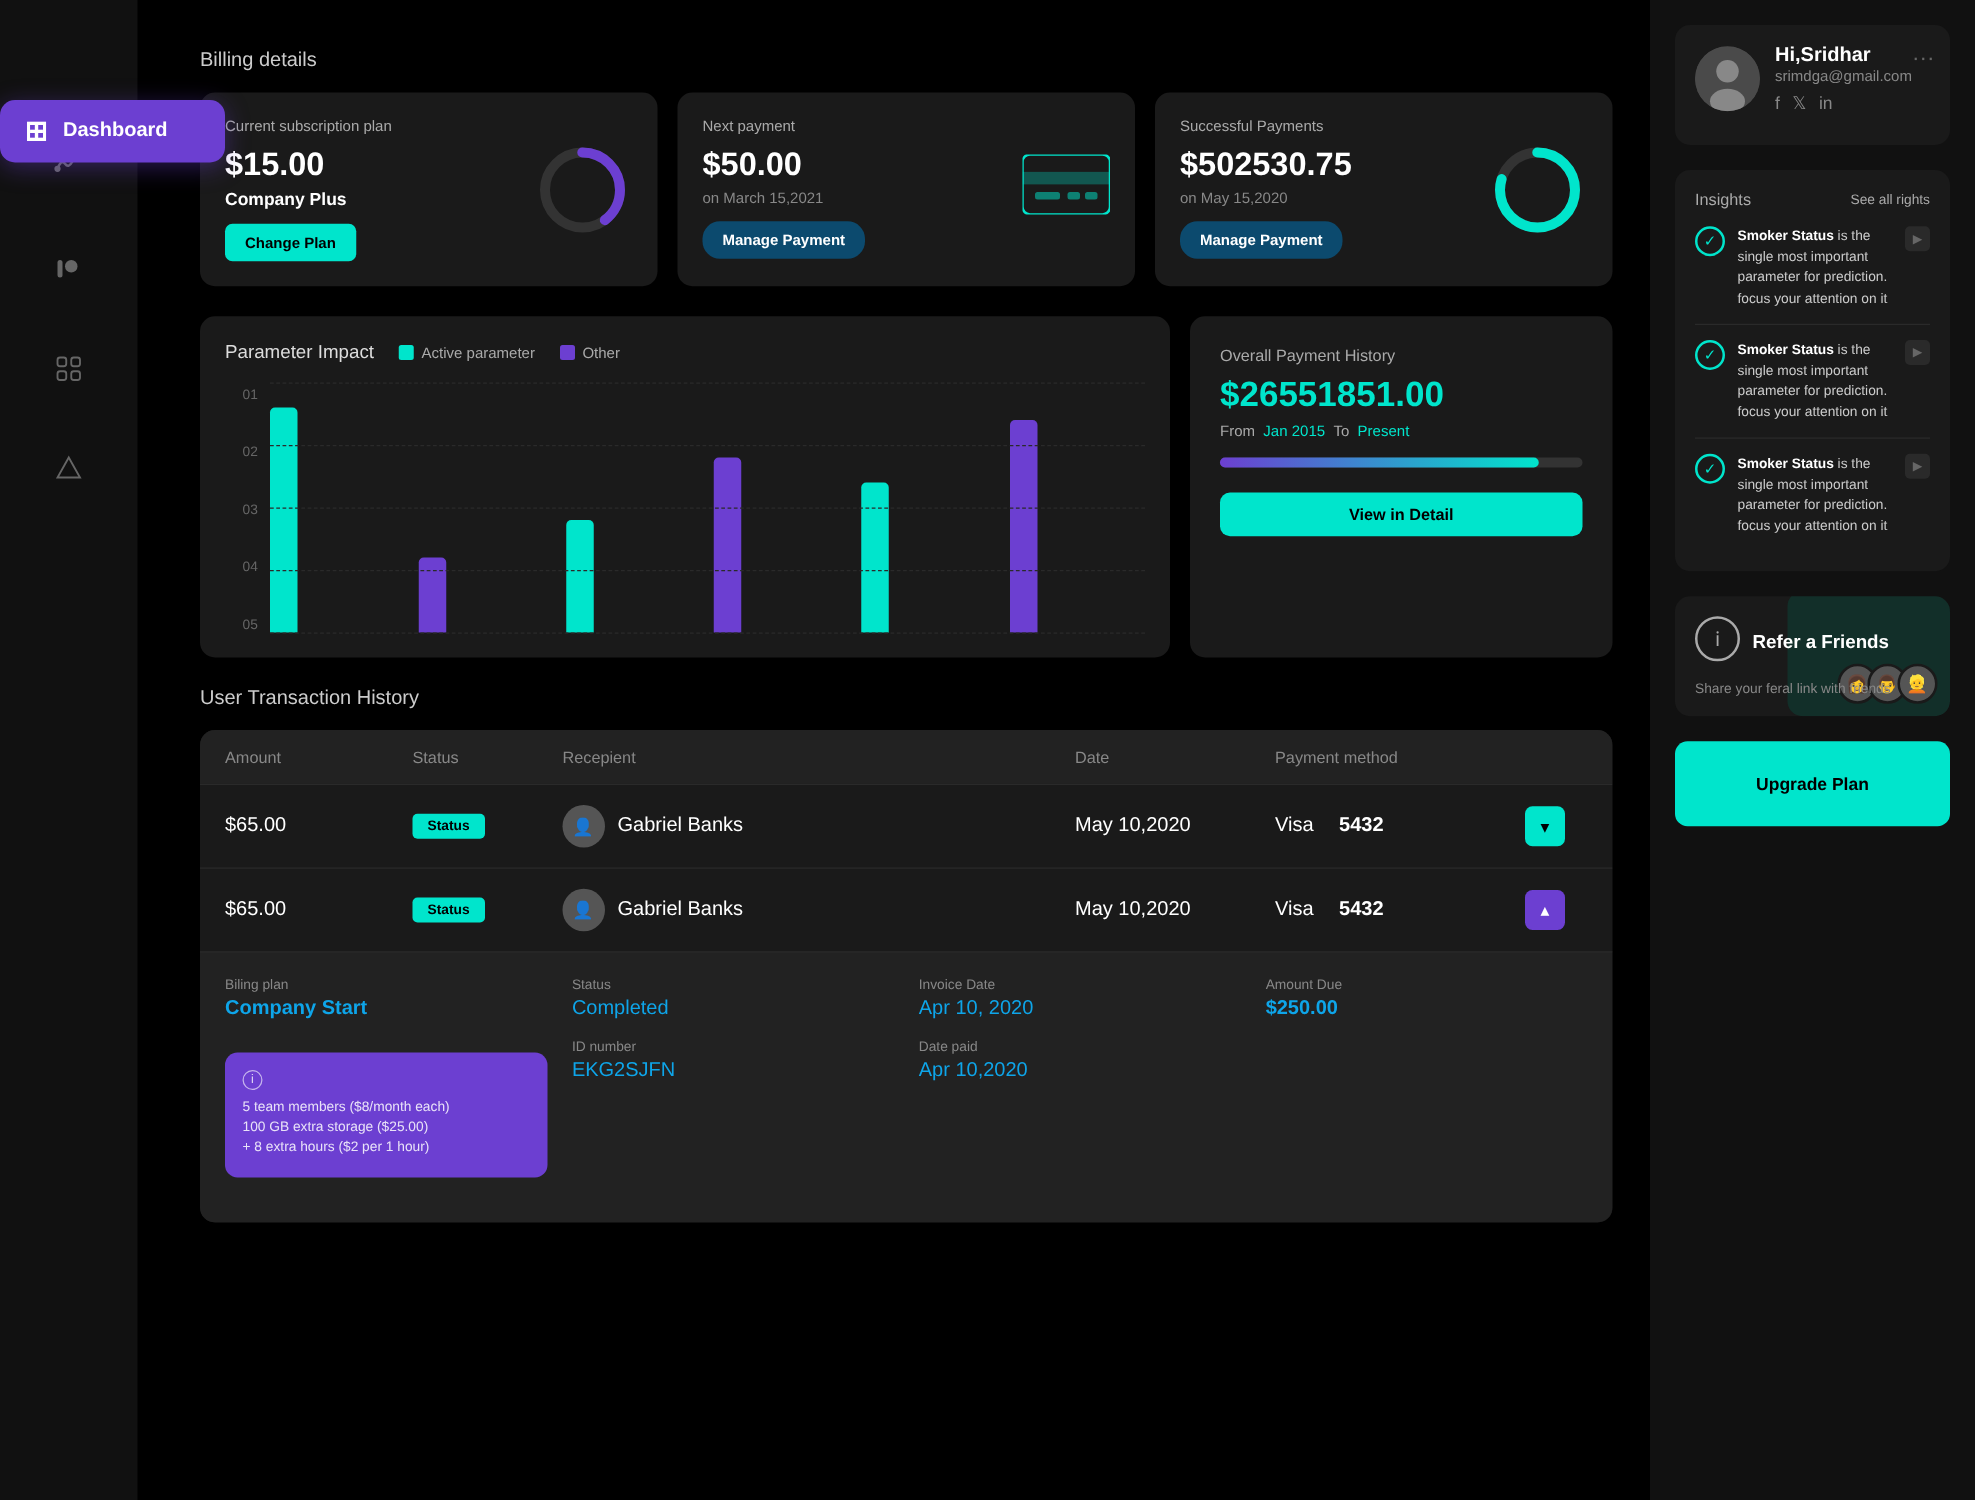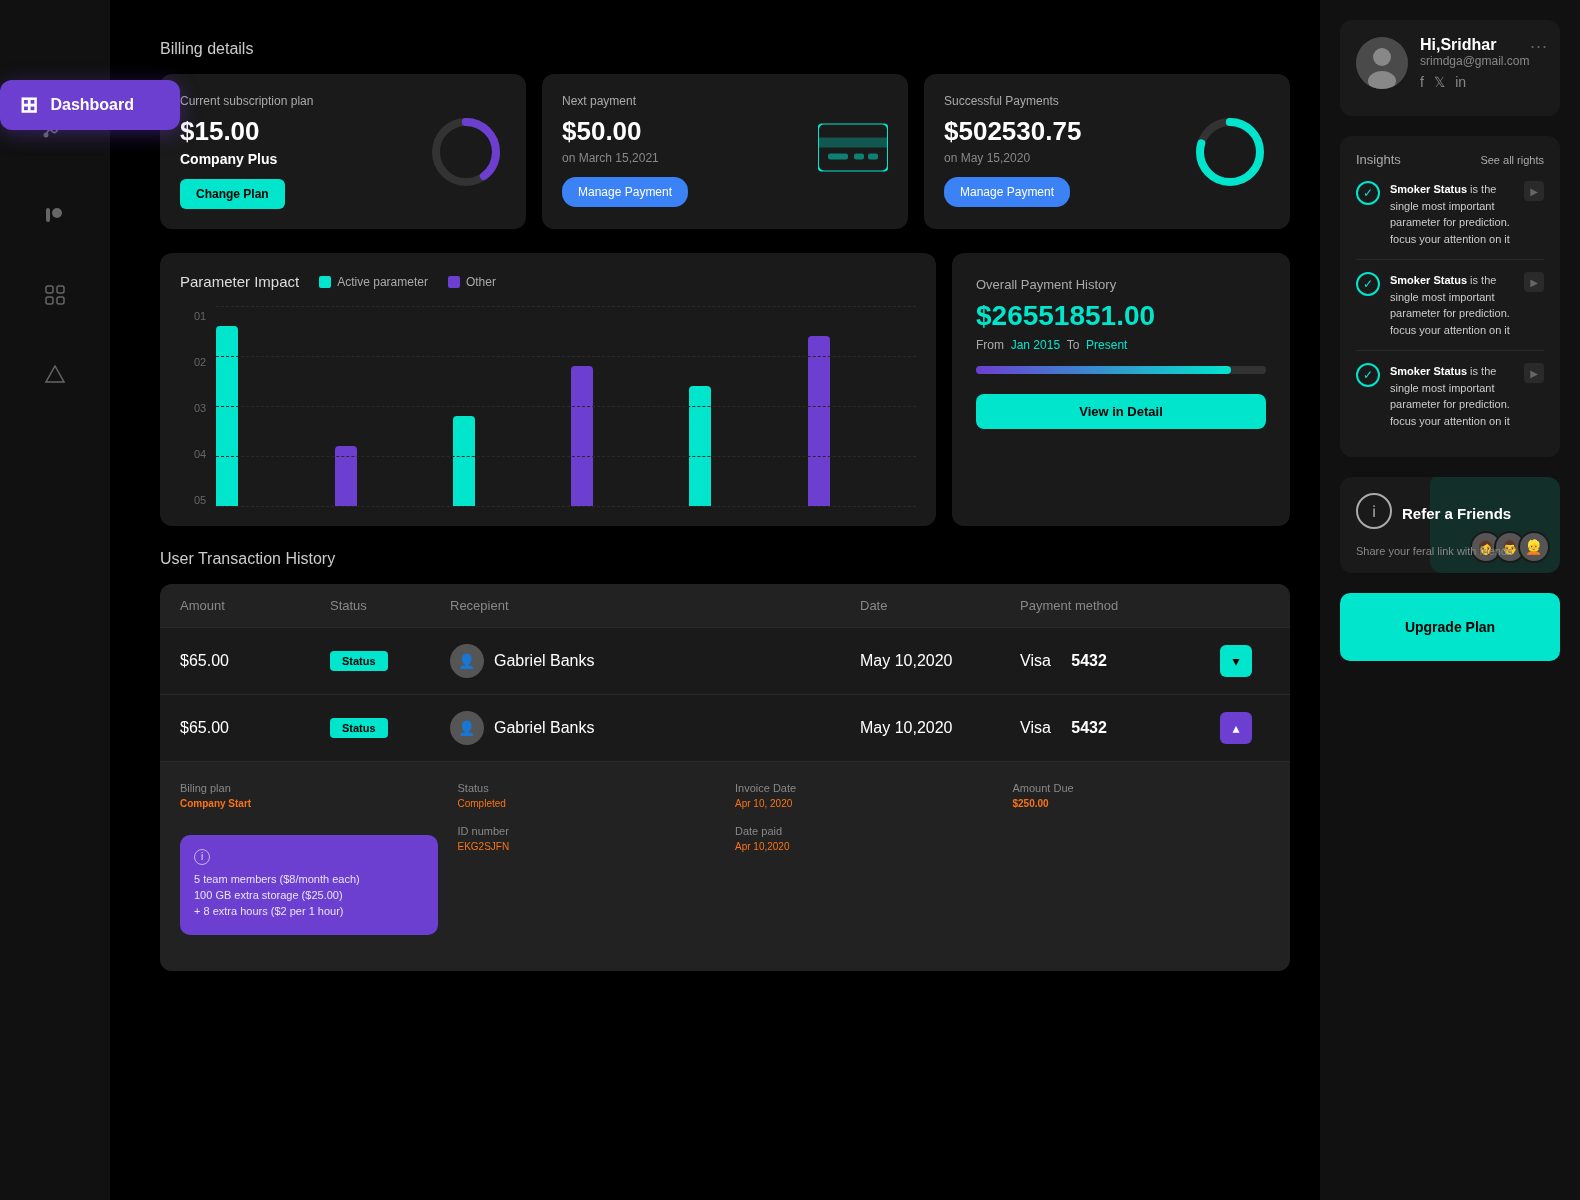--- a/index.html
+++ b/index.html
@@ -127,25 +127,25 @@
       border: none;
       border-radius: 6px;
       color: #000;
       font-weight: bold;
       font-size: 12px;
       padding: 8px 16px;
       cursor: pointer;
     }
 
     .btn-manage-payment {
-      background: #3b82f6;
+      background: #0c4a6e;
       border: none;
       border-radius: 14px;
       color: #fff;
-      font-weight: normal;
+      font-weight: bold;
       font-size: 12px;
       padding: 8px 16px;
       cursor: pointer;
     }
 
     
     .ring-container {
       position: absolute;
       right: 20px;
       top: 50%;
@@ -362,22 +362,22 @@
       margin-bottom: 16px;
     }
 
     .exp-label {
       font-size: 11px;
       color: #888;
       margin-bottom: 4px;
     }
 
     .exp-value {
-      font-size: 10px;
-      color: #f97316;
+      font-size: 16px;
+      color: #0ea5e9;
     }
 
     .exp-value.bold { font-weight: bold; }
 
     .billing-plan-box {
       background: #6c3fd1;
       border-radius: 10px;
       padding: 14px;
       margin-top: 10px;
       max-width: 260px;

